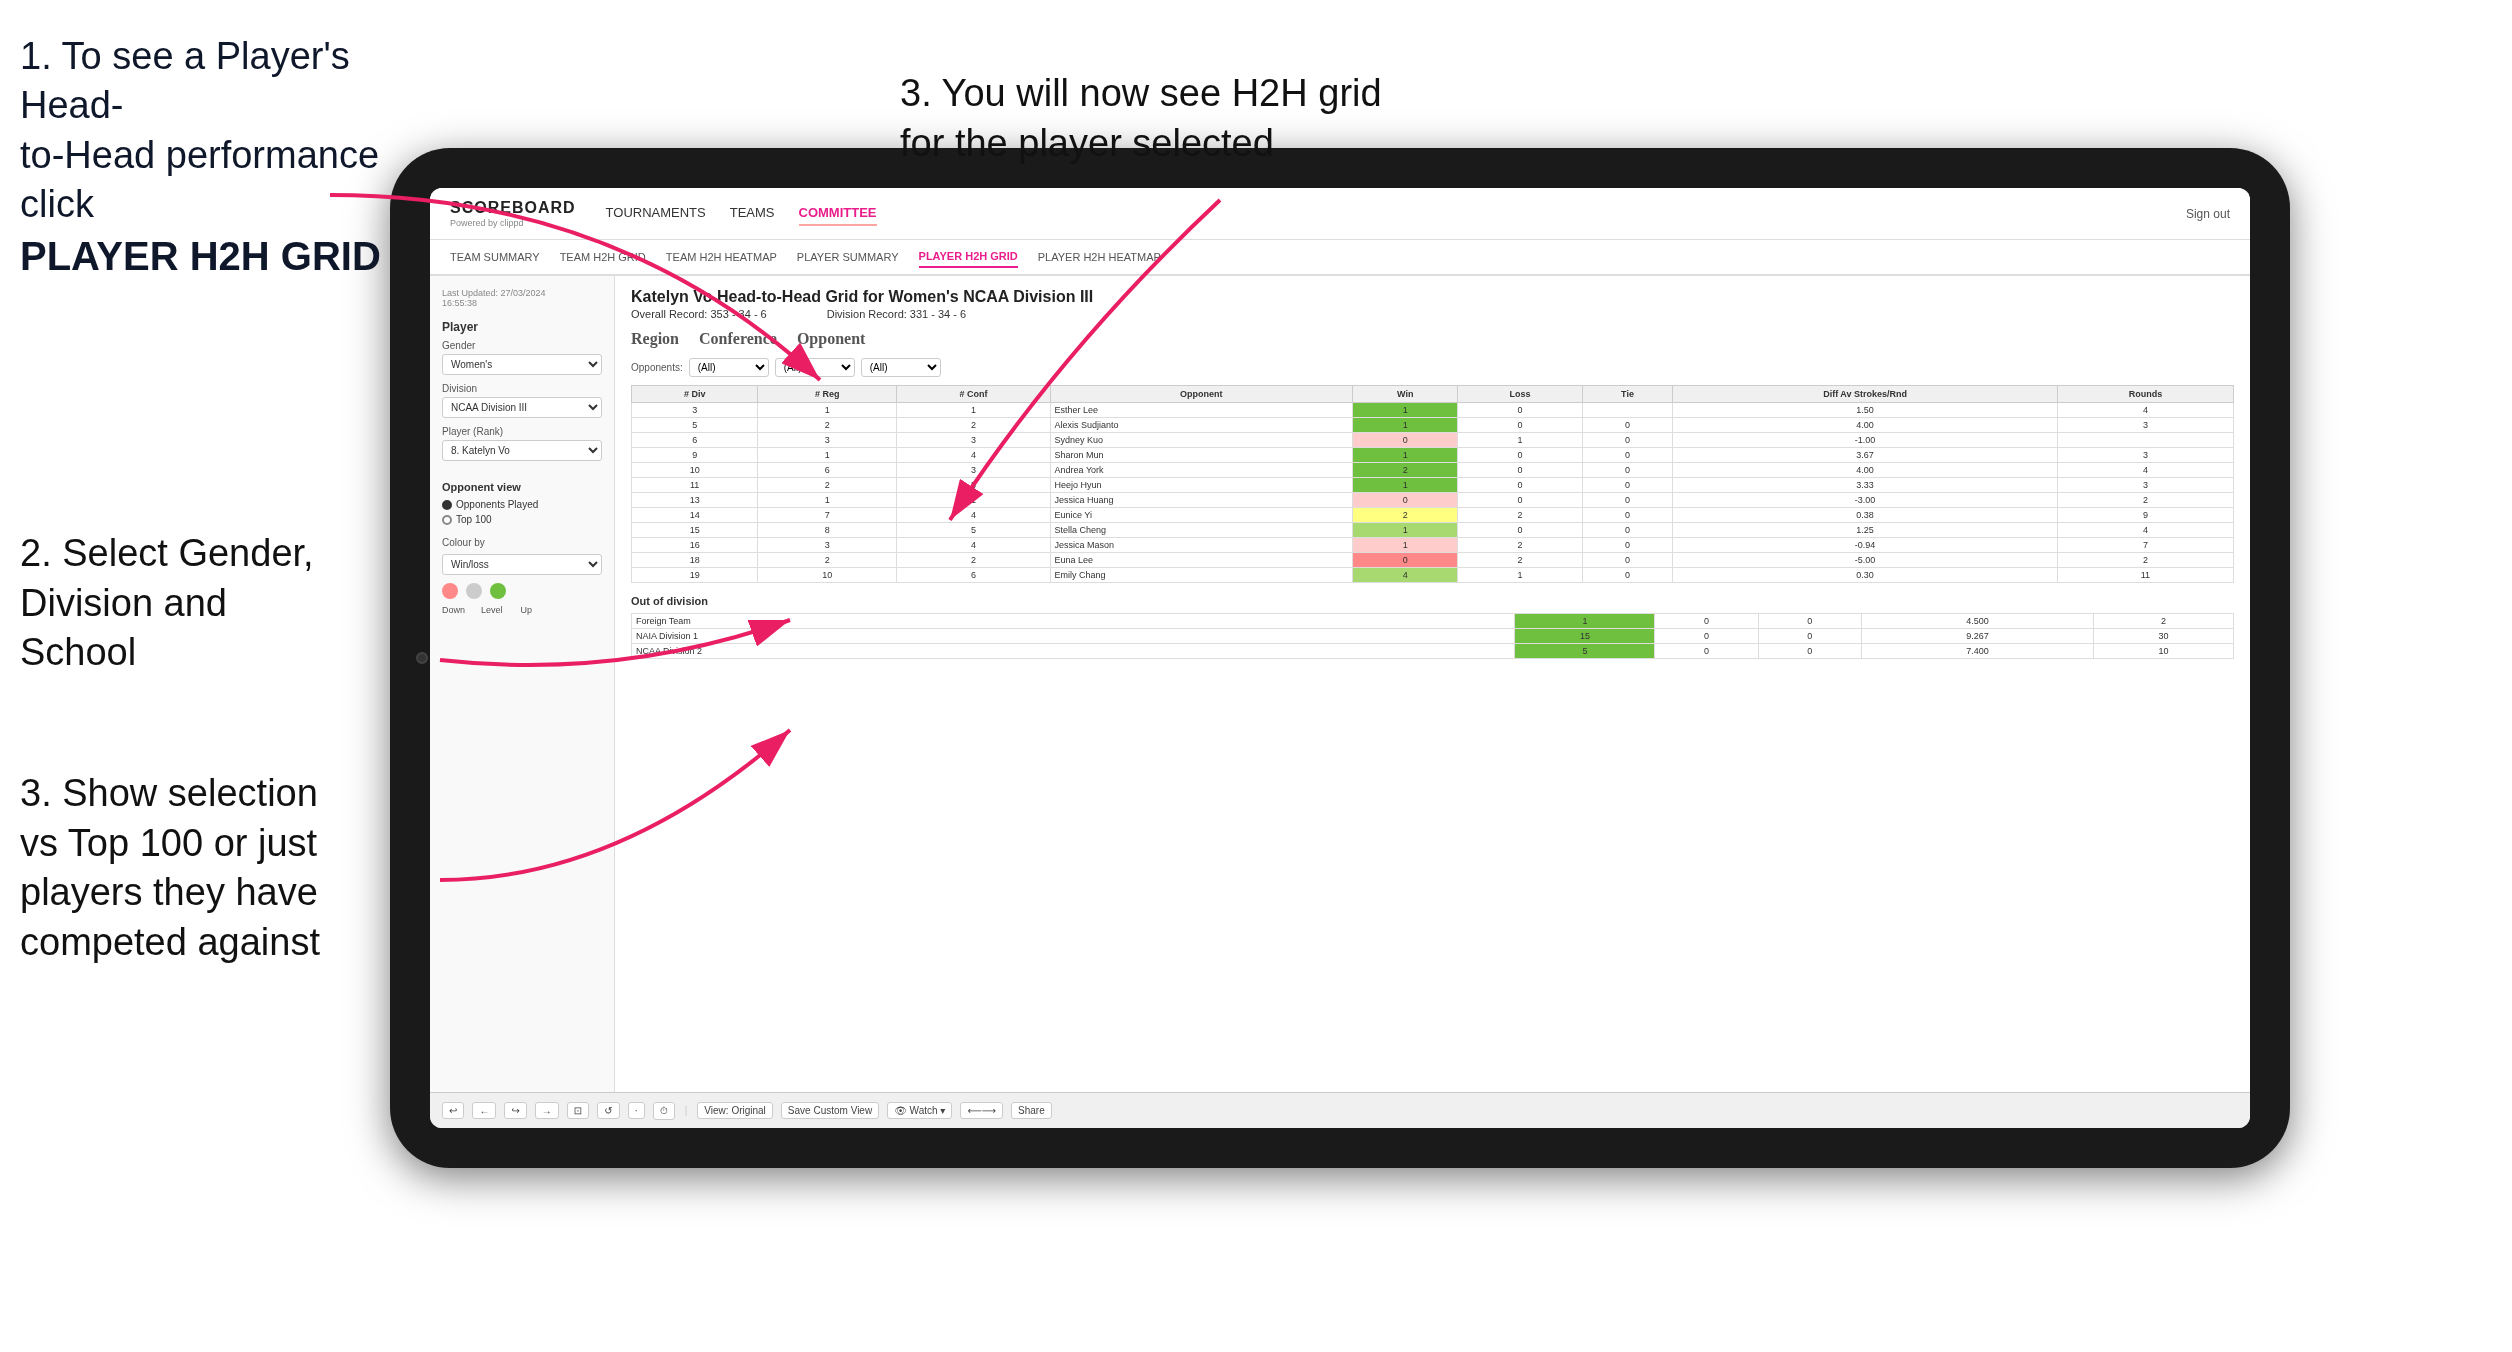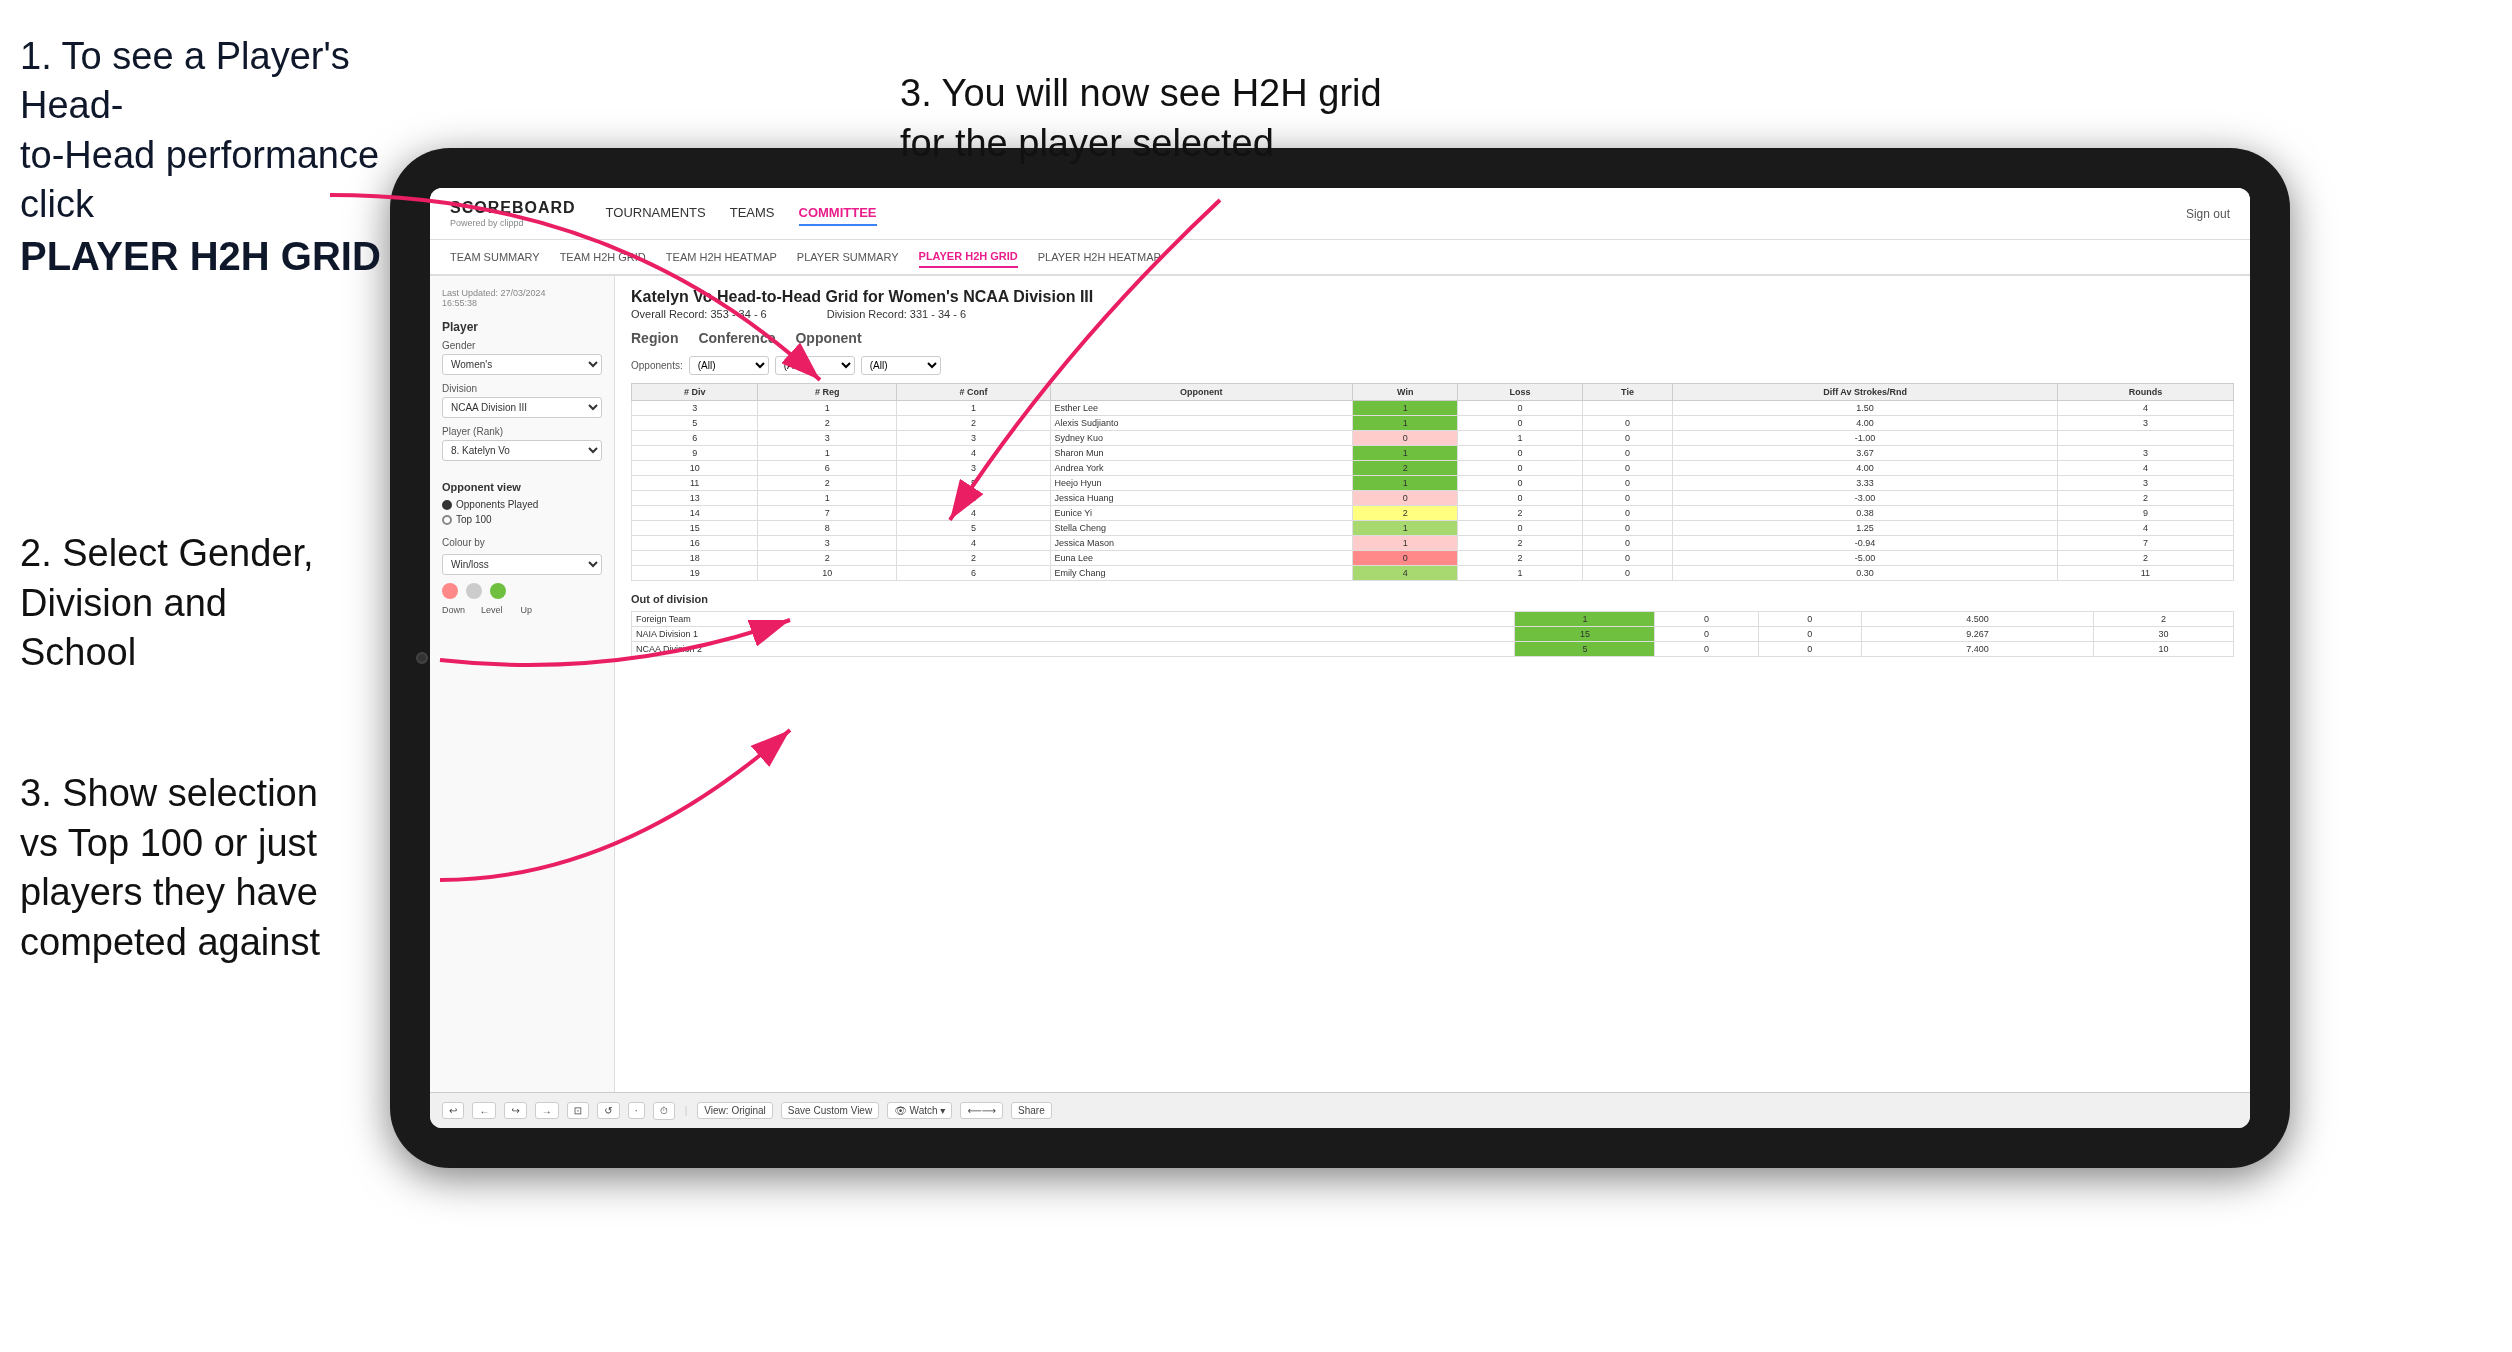--- a/index.html
+++ b/index.html
@@ -129,21 +129,21 @@
 
     .nav-item {
       font-size: 13px;
       color: #333;
       cursor: pointer;
       padding: 4px 0;
     }
 
     .nav-item.active {
       color: #e91e8c;
-      border-bottom: 2px solid #3b82f6;
+      border-bottom: 2px solid #fca5a5;
       font-weight: bold;
     }
 
     .nav-right {
       font-size: 12px;
       color: #555;
     }
 
     
     .sub-nav {
@@ -314,23 +314,24 @@
       margin-bottom: 10px;
     }
 
     .filter-group {
       display: flex;
       flex-direction: column;
       gap: 3px;
     }
 
     .filter-label {
-      font-size: 14px;
+      font-size: 16px;
       color: #555;
       font-weight: bold;
+      font-family: Liberation Serif, serif;
     }
 
     .filter-subrow {
       display: flex;
       align-items: center;
       gap: 6px;
       font-size: 10px;
       color: #555;
     }
 

